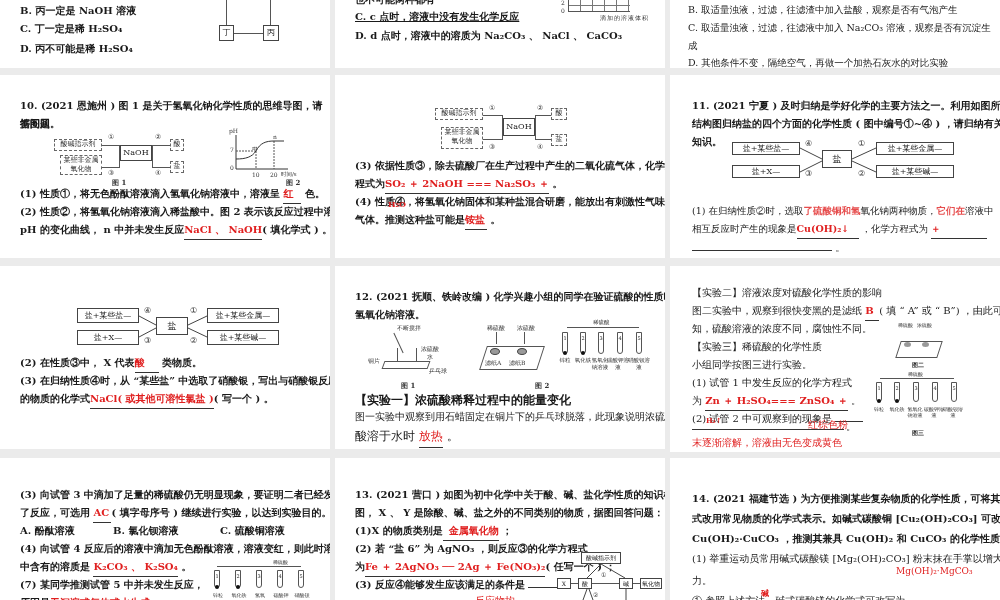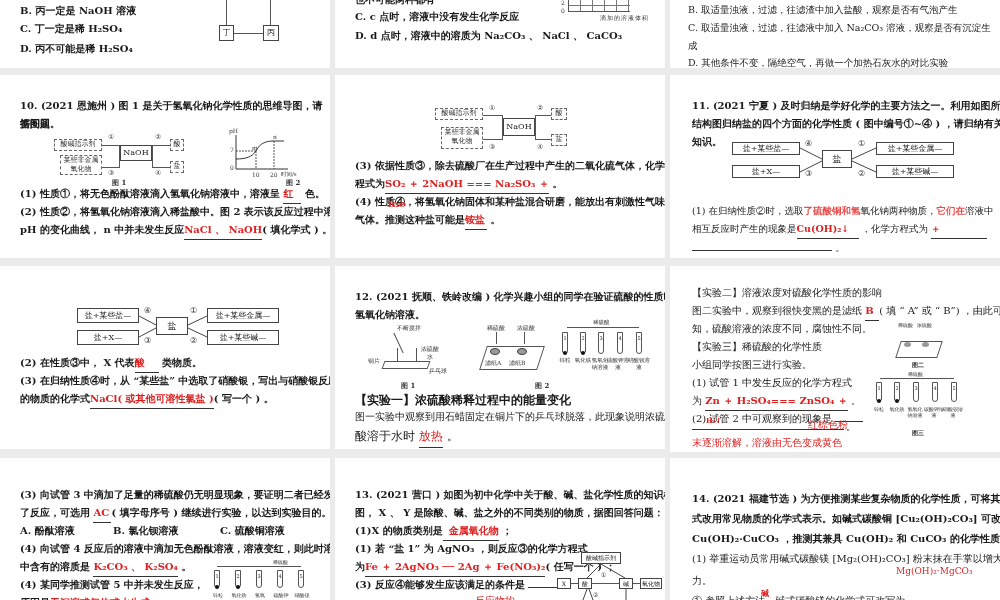--- a/index.html
+++ b/index.html
@@ -31,21 +31,21 @@
     <div class="abs b" style="left:20px;top:40px;">D. 丙不可能是稀 H₂SO₄</div>
     <div class="line" style="left:226px;top:0;width:1px;height:25px;"></div>
     <div class="line" style="left:270px;top:0;width:1px;height:25px;"></div>
     <div class="line" style="left:233px;top:33px;width:30px;height:1px;"></div>
     <div class="box" style="left:219px;top:25px;width:15px;height:16px;line-height:14px;">丁</div>
     <div class="box" style="left:263px;top:25px;width:16px;height:16px;line-height:14px;">丙</div>
   </div>
 
   <div class="slide" style="left:335px;top:0;width:330px;height:68px;">
     <div class="abs b" style="left:20px;top:-9px;">也不可能两种都有</div>
-    <div class="abs b" style="left:20px;top:8px;">C. c 点时，溶液中没有发生化学反应</div>
+    <div class="abs b" style="left:20px;top:8px;text-decoration:underline;">C. c 点时，溶液中没有发生化学反应</div>
     <div class="abs b" style="left:20px;top:27px;">D. d 点时，溶液中的溶质为 Na₂CO₃ 、 NaCl 、 CaCO₃</div>
     <div class="abs" style="left:233px;top:0;width:62px;height:12px;border-left:1px solid #555;border-bottom:1px solid #555;background:repeating-linear-gradient(90deg,transparent 0,transparent 11px,#777 11px,#777 12px),repeating-linear-gradient(0deg,transparent 0,transparent 5px,#777 5px,#777 6px);"></div>
     <div class="abs small" style="left:226px;top:0;font-size:6px;line-height:1;">2</div>
     <div class="abs small" style="left:226px;top:8px;font-size:6px;line-height:1;">0</div>
     <div class="abs small" style="left:265px;top:13px;font-size:6px;letter-spacing:1px;">滴加的溶液体积</div>
   </div>
 
   <div class="slide" style="left:670px;top:0;width:330px;height:68px;">
     <div class="abs" style="left:18px;top:2px;font-size:9.5px;">B. 取适量浊液，过滤，往滤渣中加入盐酸，观察是否有气泡产生</div>
     <div class="abs" style="left:18px;top:20px;font-size:9.5px;">C. 取适量浊液，过滤，往滤液中加入 Na₂CO₃ 溶液，观察是否有沉淀生</div>
@@ -298,21 +298,21 @@
     <div class="abs b" style="left:20px;top:46px;white-space:nowrap;">
       <span>了反应，可选用</span> <span class="red-blank" style="min-width:18px;">AC</span><span>( 填字母序号 ) 继续进行实验，以达到实验目的。</span>
     </div>
     <div class="abs b" style="left:20px;top:64px;">A. 酚酞溶液</div>
     <div class="abs b" style="left:113px;top:64px;">B. 氯化钡溶液</div>
     <div class="abs b" style="left:220px;top:64px;">C. 硫酸铜溶液</div>
     <div class="abs b" style="left:20px;top:82px;white-space:nowrap;">(4) 向试管 4 反应后的溶液中滴加无色酚酞溶液，溶液变红，则此时溶液</div>
     <div class="abs b" style="left:20px;top:100px;white-space:nowrap;">
       <span>中含有的溶质是</span> <span class="red-blank" style="min-width:72px;">K₂CO₃ 、 K₂SO₄</span> <span>。</span>
     </div>
-    <div class="abs b" style="left:20px;top:118px;white-space:nowrap;">(4) 某同学推测试管 5 中并未发生反应，</div>
+    <div class="abs b" style="left:20px;top:118px;white-space:nowrap;">(7) 某同学推测试管 5 中并未发生反应，</div>
     <div class="abs b" style="left:20px;top:136px;white-space:nowrap;">
       <span>原因是</span><span class="red">无沉淀或气体或水生成</span>
     </div>
     <div class="abs small" style="left:273px;top:100px;font-size:5px;">稀硫酸</div>
     <div class="line" style="left:217px;top:108px;width:84px;height:1px;"></div>
     <div class="tube dark" style="left:214px;top:112px;height:18px;">
         <span class="n">1</span>
       </div>
     <div class="tube dark" style="left:235px;top:112px;height:18px;">
         <span class="n">2</span>
@@ -332,21 +332,21 @@
     <div class="tlabel" style="left:269px;top:134px;font-size:5px;">碳酸钾</div>
     <div class="tlabel" style="left:290px;top:134px;font-size:5px;">硝酸钡</div>
   </div>
 
   <div class="slide" style="left:335px;top:458px;width:330px;height:142px;">
     <div class="abs b" style="left:20px;top:28px;white-space:nowrap;">13. (2021 营口 ) 如图为初中化学中关于酸、碱、盐化学性质的知识框架</div>
     <div class="abs b" style="left:20px;top:46px;white-space:nowrap;">图， X 、 Y 是除酸、碱、盐之外的不同类别的物质，据图回答问题：</div>
     <div class="abs b" style="left:20px;top:64px;white-space:nowrap;">
       <span>(1)X 的物质类别是</span><span class="red-blank" style="min-width:56px;text-align:right;">金属氧化物</span> <span>；</span>
     </div>
-    <div class="abs b" style="left:20px;top:82px;white-space:nowrap;">(1) 若 “盐 1” 为 AgNO₃ ，则反应③的化学方程式</div>
+    <div class="abs b" style="left:20px;top:82px;white-space:nowrap;">(2) 若 “盐 6” 为 AgNO₃ ，则反应③的化学方程式</div>
     <div class="abs b" style="left:20px;top:100px;white-space:nowrap;">
       <span>为</span><span class="red-blank" style="min-width:130px;">Fe ＋ 2AgNO₃ ── 2Ag ＋ Fe(NO₃)₂</span><span>( 任写一个 ) ；</span>
     </div>
     <div class="abs b" style="left:20px;top:118px;white-space:nowrap;">
       <span>(3) 反应④能够发生应该满足的条件是</span> <span class="blank" style="min-width:40px;"></span>
     </div>
     <div class="abs red" style="left:130px;top:134px;font-weight:normal;">，反应物均</div>
 
     <div class="box" style="left:246px;top:94px;width:40px;height:12px;font-size:6px;line-height:10px;">酸碱指示剂</div>
     <div class="box" style="left:222px;top:120px;width:14px;height:11px;font-size:6px;line-height:9px;">X</div>

